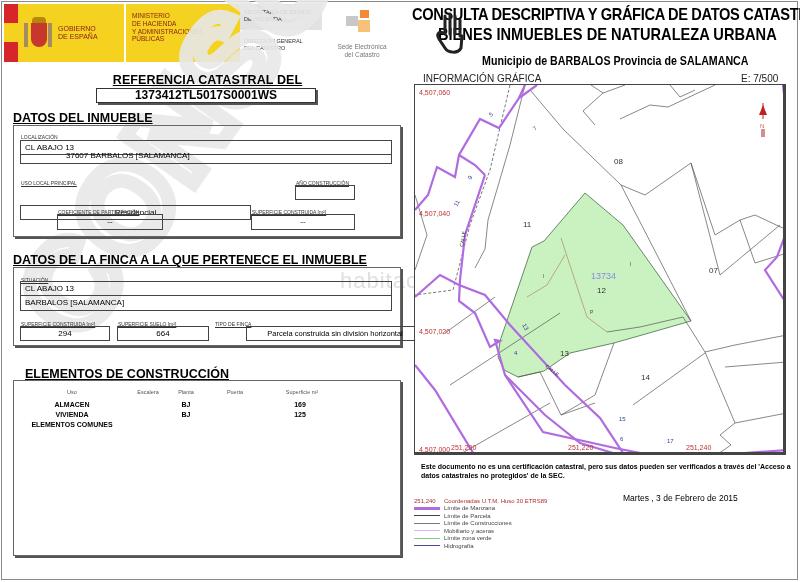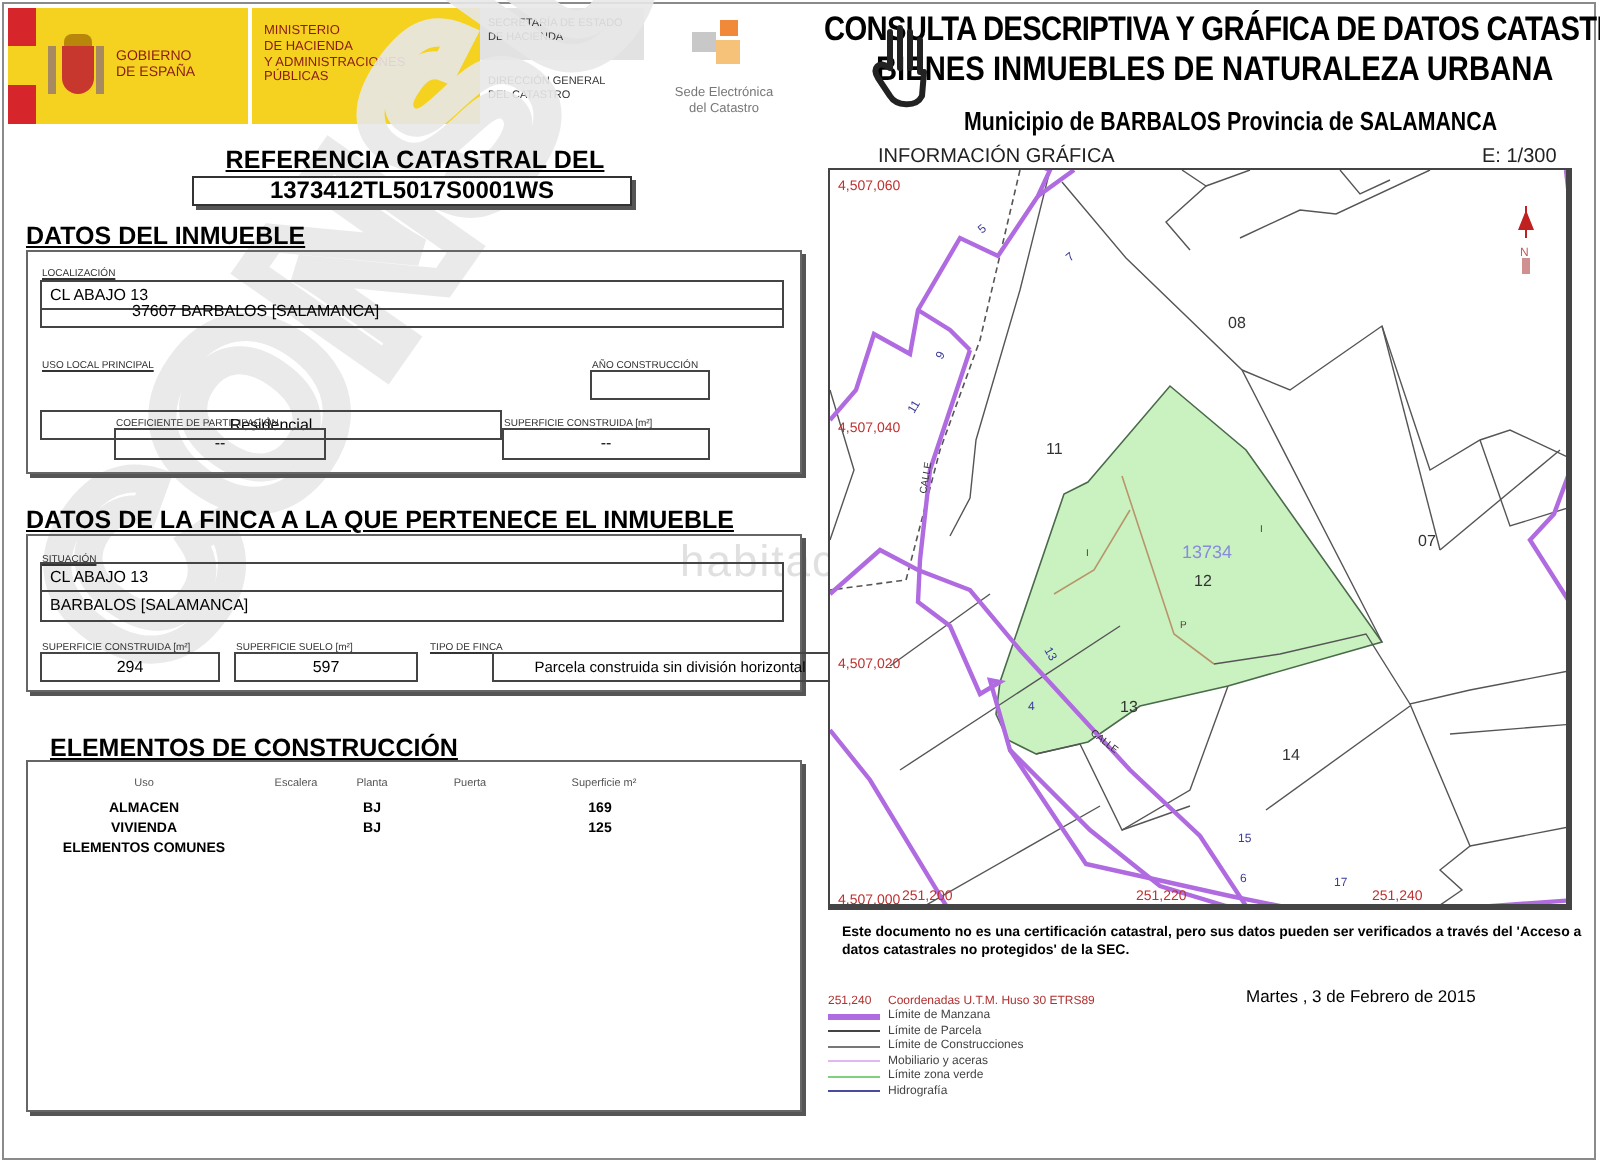--- a/index.html
+++ b/index.html
@@ -43,21 +43,21 @@
 
   
   .watermark { position: absolute; left: -10px; top: 280px; font-size: 120px; font-weight: bold; color: transparent; -webkit-text-stroke: 14px #e8e8e8; transform: rotate(-55deg); transform-origin: left top; letter-spacing: 4px; pointer-events: none; opacity: 0.9; }
   .watermark2 { position: absolute; left: 340px; top: 268px; font-size: 22px; color: #e0e0e0; pointer-events: none; letter-spacing: 1px; }
 
   
   .doc-title-1 { position: absolute; left: 412px; top: 5px; width: 388px; font-size: 17px; font-weight: bold; letter-spacing: -0.4px; transform: scaleX(0.86); transform-origin: left top; white-space: nowrap; }
   .doc-title-2 { position: absolute; left: 438px; top: 25px; font-size: 17px; font-weight: bold; transform: scaleX(0.86); transform-origin: left top; white-space: nowrap; }
   .doc-title-3 { position: absolute; left: 482px; top: 53px; font-size: 13px; font-weight: bold; transform: scaleX(0.82); transform-origin: left top; white-space: nowrap; }
   .hand-icon { position: absolute; left: 433px; top: 12px; width: 34px; height: 44px; }
-  .map-label { position: absolute; left: 439px; top: 73px; font-size: 10px; color: #222; }
+  .map-label { position: absolute; left: 423px; top: 73px; font-size: 10px; color: #222; }
   .map-scale { position: absolute; left: 741px; top: 73px; font-size: 10px; color: #222; }
   .map-box { position: absolute; left: 414px; top: 84px; width: 372px; height: 371px; border: 1px solid #444; border-right: 3px solid #444; border-bottom: 3px solid #444; overflow: hidden; background: #fff; }
   .map-box svg { position: absolute; left: 0; top: 0; }
 
   .disclaimer { position: absolute; left: 421px; top: 462px; width: 372px; font-size: 7px; font-weight: bold; line-height: 1.3; }
   .date { position: absolute; left: 623px; top: 493px; font-size: 8.5px; }
   .legend { position: absolute; left: 414px; top: 497px; }
   .legend-row { display: flex; align-items: center; height: 7.5px; font-size: 6px; color: #444; }
   .legend-key { width: 26px; margin-right: 4px; }
   .legend-coord { color: #b03030; font-size: 6px; width: 30px; }
@@ -130,21 +130,21 @@
 <div class="field center" style="left:251px;top:214px;width:104px;height:16px;line-height:14px;">--</div>
 
 <div class="sec-title" style="top:253px;">DATOS DE LA FINCA A LA QUE PERTENECE EL INMUEBLE</div>
 <div class="section-box" style="top:267px; height:79px;"></div>
 <div class="tiny-label" style="left:21px;top:277px;">SITUACIÓN</div>
 <div class="field" style="left:20px;top:281px;width:372px;height:15px;line-height:13px;">CL ABAJO 13</div>
 <div class="field" style="left:20px;top:296px;width:372px;height:15px;line-height:13px;border-top:none;">BARBALOS [SALAMANCA]</div>
 <div class="tiny-label" style="left:21px;top:321px;">SUPERFICIE CONSTRUIDA [m²]</div>
 <div class="field center" style="left:20px;top:326px;width:90px;height:15px;line-height:13px;">294</div>
 <div class="tiny-label" style="left:118px;top:321px;">SUPERFICIE SUELO [m²]</div>
-<div class="field center" style="left:117px;top:326px;width:92px;height:15px;line-height:13px;">597</div>
+<div class="field center" style="left:117px;top:326px;width:92px;height:15px;line-height:13px;">664</div>
 <div class="tiny-label" style="left:215px;top:321px;">TIPO DE FINCA</div>
 <div class="field center" style="left:214px;top:326px;width:178px;height:15px;line-height:13px;font-size:7.5px;margin-left:32px;">Parcela construida sin división horizontal</div>
 
 <div class="sec-title" style="top:367px;padding-left:12px;">ELEMENTOS DE CONSTRUCCIÓN</div>
 <div class="section-box" style="top:380px; height:176px;"></div>
 <div class="elem-header" style="left:52px;top:389px;width:40px;">Uso</div>
 <div class="elem-header" style="left:128px;top:389px;width:40px;">Escalera</div>
 <div class="elem-header" style="left:166px;top:389px;width:40px;">Planta</div>
 <div class="elem-header" style="left:215px;top:389px;width:40px;">Puerta</div>
 <div class="elem-header" style="left:272px;top:389px;width:60px;">Superficie m²</div>
@@ -165,21 +165,21 @@
 
 <div class="doc-title-1">CONSULTA DESCRIPTIVA Y GRÁFICA DE DATOS CATASTRALES</div>
 <div class="doc-title-2">BIENES INMUEBLES DE NATURALEZA URBANA</div>
 <svg class="hand-icon" viewBox="0 0 34 44">
   <path d="M12 4 v18 M17 2 v20 M22 4 v18 M27 8 v16 M12 22 C6 18 3 22 6 27 L12 36 C15 41 25 42 28 36 L29 24" fill="none" stroke="#222" stroke-width="3" stroke-linecap="round" stroke-linejoin="round"></path>
   <path d="M12 22 L12 4 M17 22 L17 2" fill="none" stroke="#fff" stroke-width="1" stroke-linecap="round" opacity="0.0"></path>
 </svg>
 <div class="doc-title-3">Municipio de BARBALOS Provincia de SALAMANCA</div>
 
 <div class="map-label">INFORMACIÓN GRÁFICA</div>
-<div class="map-scale">E: 1/300</div>
+<div class="map-scale">E: 7/500</div>
 
 <div class="map-box">
   <svg width="372" height="371" viewBox="0 0 372 371">
 
     <polygon points="129,156 170,108 208,140 276,236 199,258 155,268 129,286 103,292 89,285 83,272 85,256 117,162" fill="#c9f2c0" stroke="#4a6a4a" stroke-width="0.8"></polygon>
 
     <polyline points="146,153 172,232 192,247" fill="none" stroke="#b8956a" stroke-width="0.8"></polyline>
     <polyline points="150,170 132,200 112,212" fill="none" stroke="#b8956a" stroke-width="0.8"></polyline>
 
     <g fill="none" stroke="#555" stroke-width="0.7">

